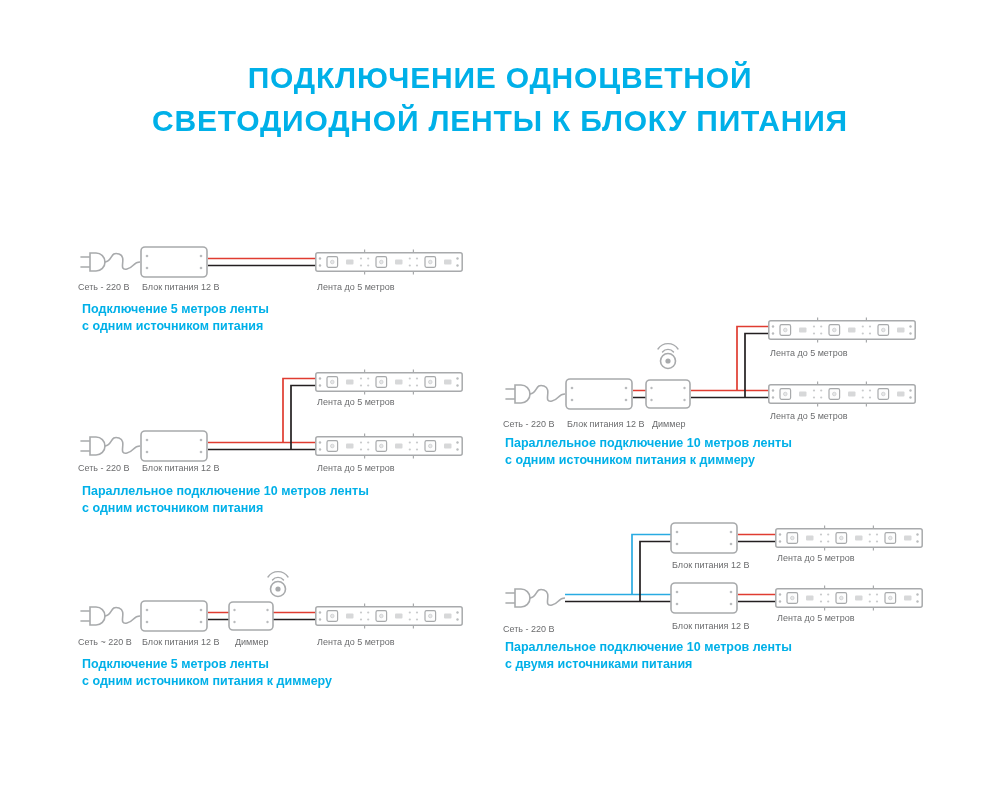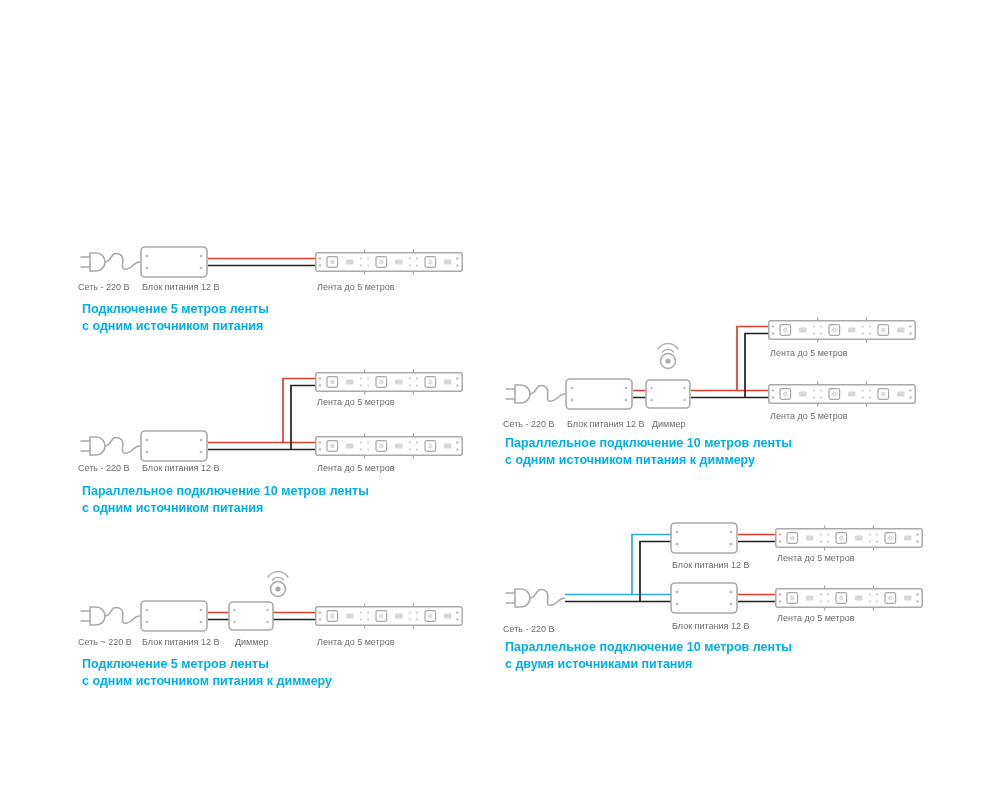--- a/index.html
+++ b/index.html
@@ -22,20 +22,24 @@
   }
   .wire-red   { stroke:#e03c31; stroke-width:1.7; fill:none; }
   .wire-black { stroke:#231f20; stroke-width:1.7; fill:none; }
   .wire-blue  { stroke:#29abe2; stroke-width:1.7; fill:none; }
 </style>
 </head>
 <body>
 
 <div class="page">
 
+  <div class="title">
+    <div>ПОДКЛЮЧЕНИЕ ОДНОЦВЕТНОЙ</div>
+    <div>СВЕТОДИОДНОЙ ЛЕНТЫ К БЛОКУ ПИТАНИЯ</div>
+  </div>
 
   <svg class="diagram-layer" width="1000" height="800" viewBox="0 0 1000 800">
 
     <defs>
       <symbol id="sym-plug" viewBox="0 0 60 28">
         <line x1="1" y1="9" x2="10" y2="9" stroke="#a8aaac" stroke-width="1.6" stroke-linecap="round"></line>
         <line x1="1" y1="19" x2="10" y2="19" stroke="#a8aaac" stroke-width="1.6" stroke-linecap="round"></line>
         <path d="M10,5 h6 a9,9 0 0 1 0,18 h-6 z" fill="#ffffff" stroke="#a8aaac" stroke-width="1.6"></path>
         <path d="M25,14 C33,13 30,3 39,6 C48,9 37,23 47,21 C54,19.5 53,14 60,14" fill="none" stroke="#a8aaac" stroke-width="1.6" stroke-linecap="round"></path>
       </symbol>

